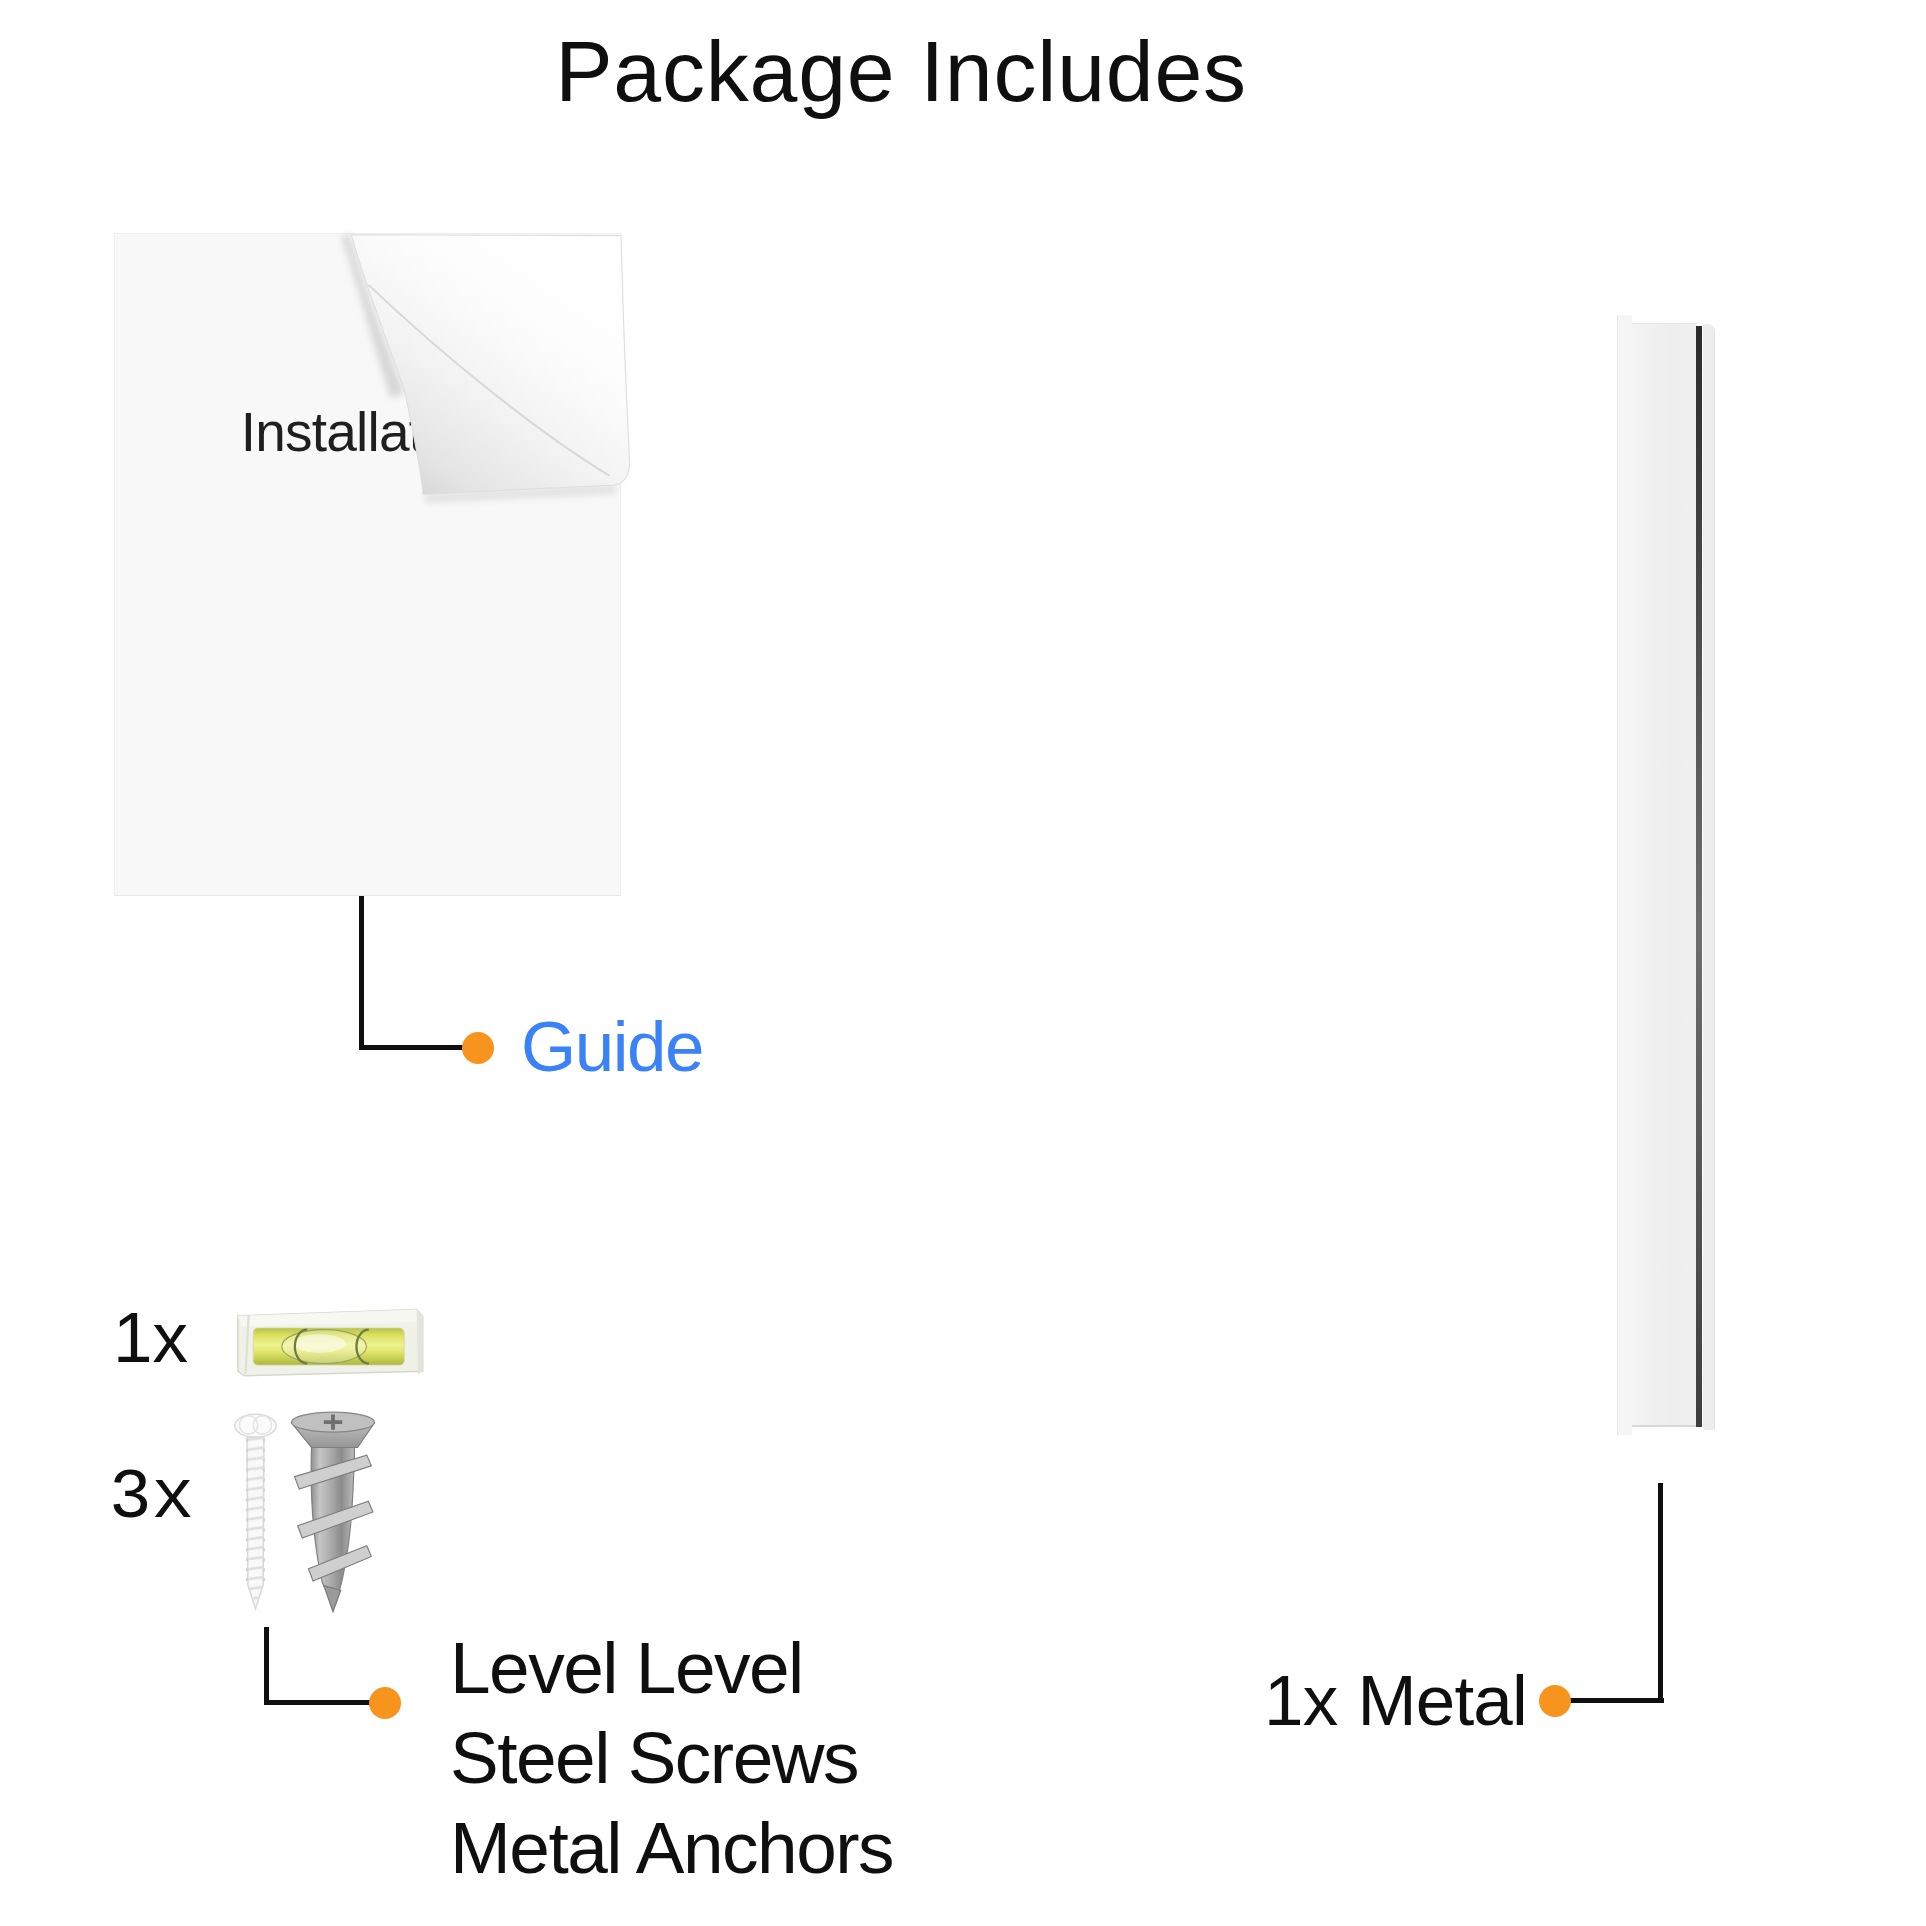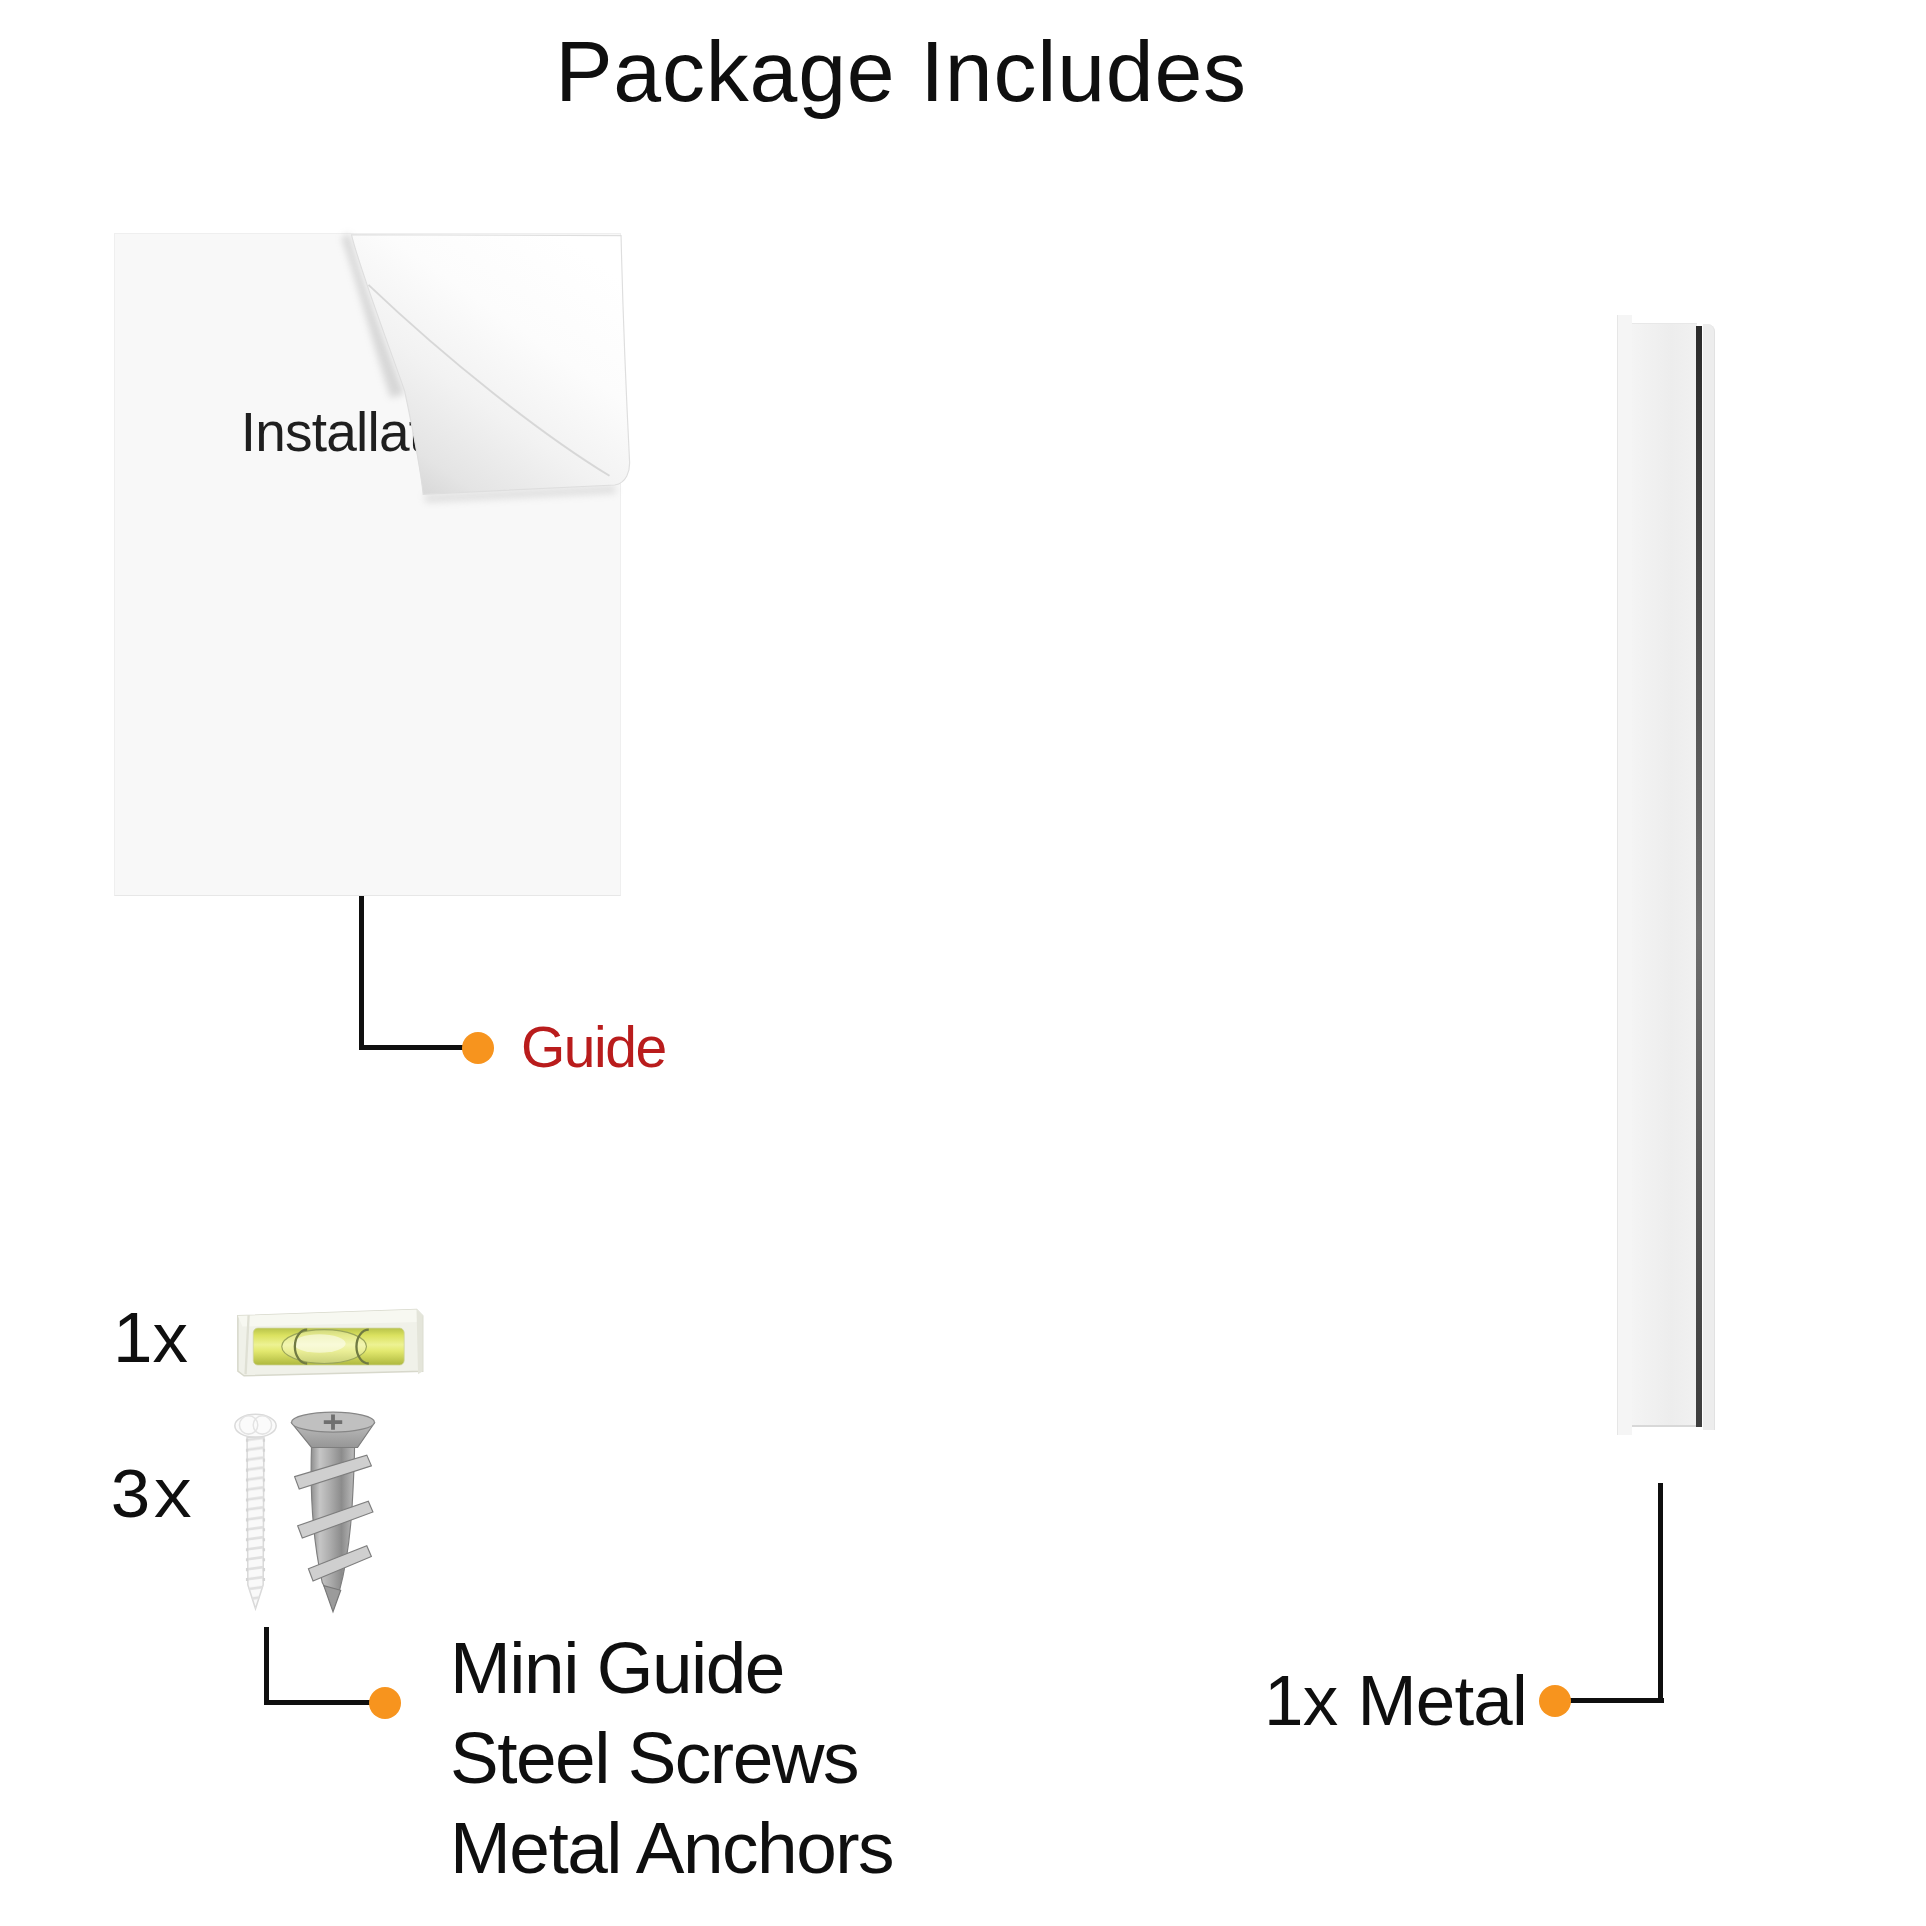--- a/index.html
+++ b/index.html
@@ -20,21 +20,21 @@
     box-sizing:border-box;
   }
   .paper-text{
     position:absolute;left:0;right:0;top:164px;text-align:center;
     font-size:55px;line-height:68px;letter-spacing:-0.8px;color:#1f1f1f;z-index:1;
   }
   .fold-svg{position:absolute;left:225px;top:-1.5px;width:308px;height:270px;overflow:visible;z-index:2;}
   
   .cline{background:#0f0f0f;}
   .dot{width:32px;height:32px;border-radius:50%;background:#F7941E;}
-  .callout{font-size:57px;letter-spacing:-1.5px;line-height:82px;color:#b91c1c;white-space:nowrap;}
+  .callout{font-size:71px;letter-spacing:-1.5px;line-height:82px;color:#3b82f6;white-space:nowrap;}
   .count{font-size:71px;line-height:71px;color:#0f0f0f;white-space:nowrap;}
   .hw-labels{font-size:73px;line-height:90px;letter-spacing:-1.5px;color:#0f0f0f;white-space:nowrap;}
   .shelf-label{display:flex;gap:20px;font-size:71px;line-height:80px;letter-spacing:-0.8px;color:#0f0f0f;white-space:nowrap;}
   
   .shelf{left:1617px;top:315px;width:98px;height:1120px;}
   .shelf > div{position:absolute;box-sizing:border-box;}
   .shelf-back{left:0;top:0;bottom:0;width:14.6px;background:#f5f5f5;border-left:1.5px solid #e6e6e6;}
   .shelf-face{left:14.6px;top:7.7px;bottom:8.5px;width:65px;
     background:linear-gradient(90deg,#f4f4f4,#ededed 60%,#f1f1f1);
     border-top:1.5px solid #e8e8e8;border-bottom:2.3px solid #d8d8d8;}
@@ -138,21 +138,21 @@
     <path d="M44,228 L56,262 L66,234 Z" fill="#9b9b9b" stroke="#777777" stroke-width="1.5"></path>
     <path d="M6,86 L100,58 L106,72 L12,102 Z" fill="#cfcfcf" stroke="#7e7e7e" stroke-width="1.5"></path>
     <path d="M10,150 L102,118 L108,132 L16,166 Z" fill="#cfcfcf" stroke="#7e7e7e" stroke-width="1.5"></path>
     <path d="M24,206 L100,176 L106,190 L30,222 Z" fill="#cfcfcf" stroke="#7e7e7e" stroke-width="1.5"></path>
   </svg>
 
   <div class="abs cline" style="left:264px;top:1627px;width:5.4px;height:78px;"></div>
   <div class="abs cline" style="left:264px;top:1700px;width:106px;height:5.4px;"></div>
   <div class="abs dot" style="left:369px;top:1687px;"></div>
   <div class="abs hw-labels" style="left:450px;top:1623px;">
-    <div>Mini Guide</div>
+    <div>Level Level</div>
     <div>Steel Screws</div>
     <div>Metal Anchors</div>
   </div>
 
   <div class="abs shelf">
     <div class="shelf-back"></div>
     <div class="shelf-face"></div>
     <div class="shelf-groove"></div>
     <div class="shelf-edge"></div>
   </div>

